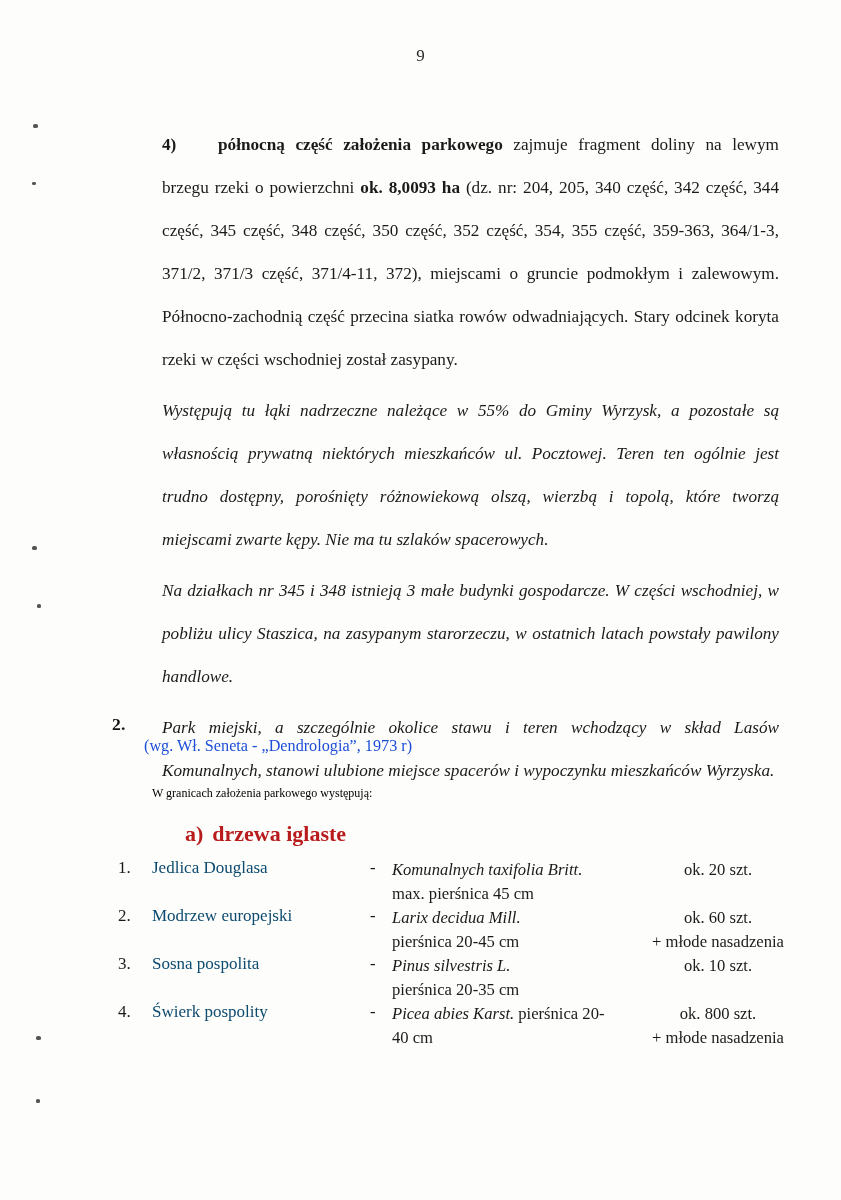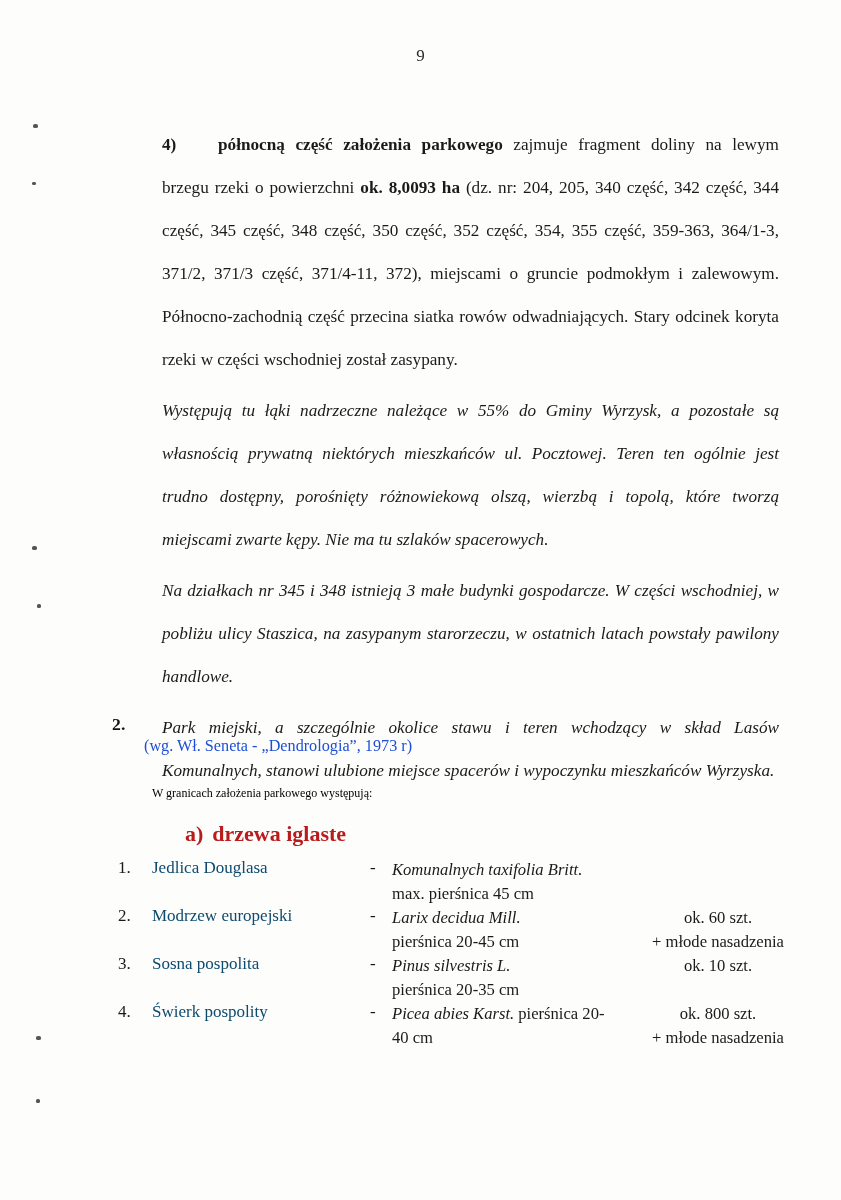--- a/index.html
+++ b/index.html
@@ -193,20 +193,21 @@
   <div class="group-label">
     <span class="gl-letter">a)</span><span>drzewa iglaste</span>
   </div>
 
   <div class="species-list">
       <div class="species-row">
         <span class="sp-index">1.</span>
         <span class="sp-name">Jedlica Douglasa</span>
         <span class="sp-dash">-</span>
         <span class="sp-latin-wrap"><span class="sp-latin">Komunalnych taxifolia Britt.</span><br><span class="sp-measure">max. pierśnica 45 cm</span></span>
+        <span class="sp-qty-wrap"><span>ok. 20 szt.</span></span>
       </div>
       <div class="species-row">
         <span class="sp-index">2.</span>
         <span class="sp-name">Modrzew europejski</span>
         <span class="sp-dash">-</span>
         <span class="sp-latin-wrap"><span class="sp-latin">Larix decidua Mill.</span><br><span class="sp-measure">pierśnica 20-45 cm</span></span>
         <span class="sp-qty-wrap"><span>ok. 60 szt.</span><span class="sp-qty-extra">+ młode nasadzenia</span></span>
       </div>
       <div class="species-row">
         <span class="sp-index">3.</span>

